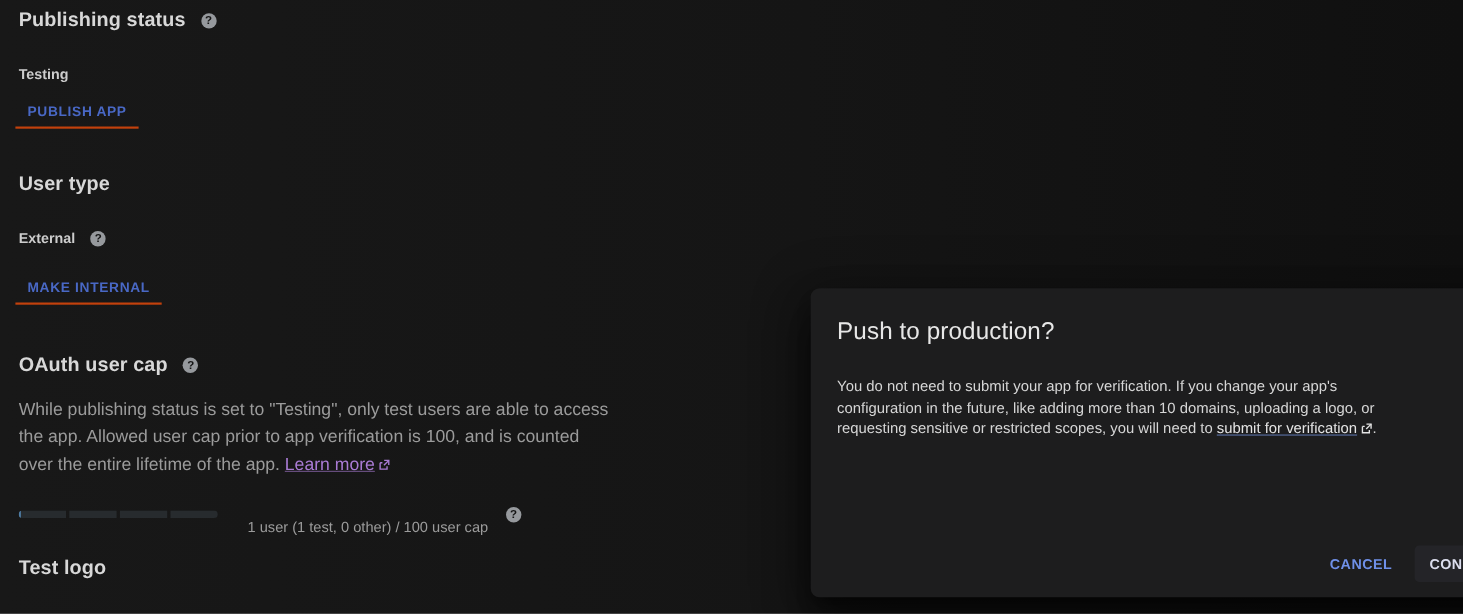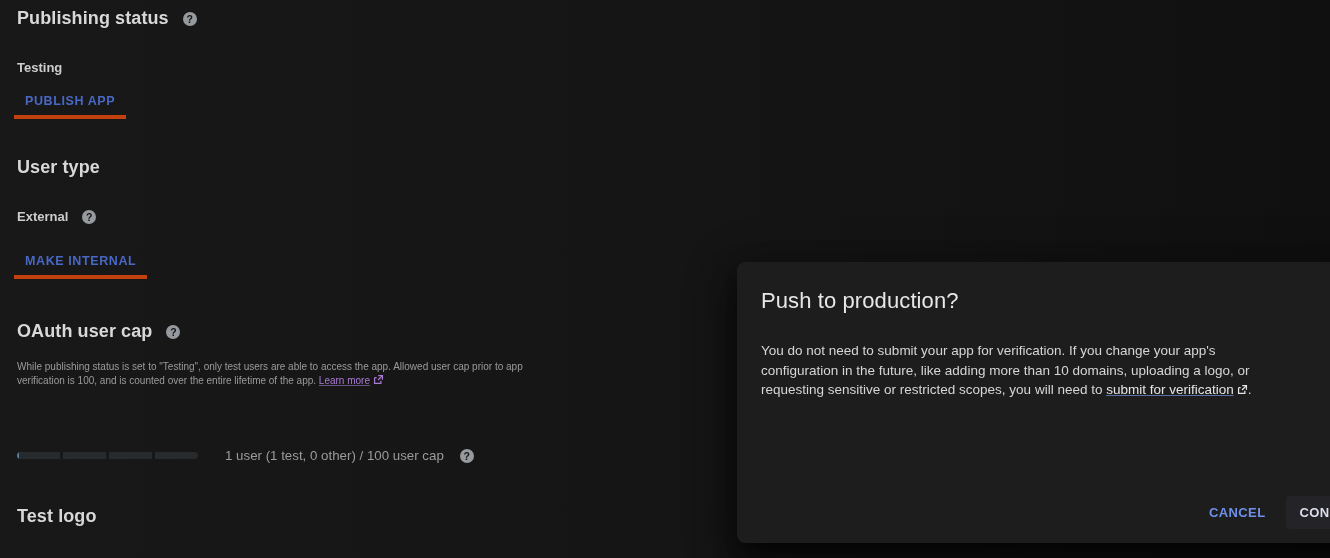--- a/index.html
+++ b/index.html
@@ -28,29 +28,29 @@
 
   .help-icon {
     width: 14px; height: 14px; border-radius: 50%;
     background: #96999d; color: #141414;
     font-size: 10.5px; font-weight: 700; line-height: 14px; text-align: center;
     display: inline-block; flex: 0 0 auto; cursor: pointer;
   }
 
   .text-button {
     position: absolute;
-    background: transparent; border: none; border-bottom: 4px solid #c2410c;
+    background: transparent; border: none; border-bottom: 2px solid #c2410c;
     padding: 6px 11px 7px; cursor: pointer;
     font-family: inherit; font-size: 12.5px; font-weight: 700; letter-spacing: .6px;
     color: #4968c5;
   }
 
   .body-text {
     position: absolute;
-    font-size: 10px; line-height: 14px; color: #9b9b9b; width: 537px;
+    font-size: 16px; line-height: 25px; color: #9b9b9b; width: 537px;
   }
   .link-purple {
     color: #a97bd4; text-decoration: underline;
     text-decoration-color: rgba(169,123,212,.6);
     cursor: pointer; white-space: nowrap;
   }
   .ext-icon { display: inline-block; vertical-align: -1px; margin-left: 3px; }
 
   .cap-row {
     position: absolute; top: 448px; left: 0;
@@ -58,21 +58,21 @@
   }
   .progress-track {
     width: 181px; height: 7px; border-radius: 4px; overflow: hidden;
     display: flex; gap: 3px; position: relative; flex: 0 0 auto;
   }
   .progress-track .seg { flex: 1 1 0; background: #272b2e; }
   .progress-fill {
     position: absolute; left: 0; top: 0; bottom: 0;
     background: #4e7ca3; border-radius: 4px 0 0 4px;
   }
-  .cap-text { font-size: 13.3px; color: #9b9b9b; margin-left: 27px; }
+  .cap-text { font-size: 13.3px; color: #9b9b9b; margin-left: 27px; margin-top: 24px; }
   .cap-row .help-icon { margin-left: 16px; }
 
   
   .dialog {
     position: absolute; left: 737px; top: 262px; width: 656px; height: 281px;
     background: #1d1d1e; border-radius: 8px; padding: 24px;
     box-shadow: 0 11px 15px -7px rgba(0,0,0,.55), 0 24px 38px 3px rgba(0,0,0,.4),
                 0 9px 46px 8px rgba(0,0,0,.32);
   }
   .dialog-title {

